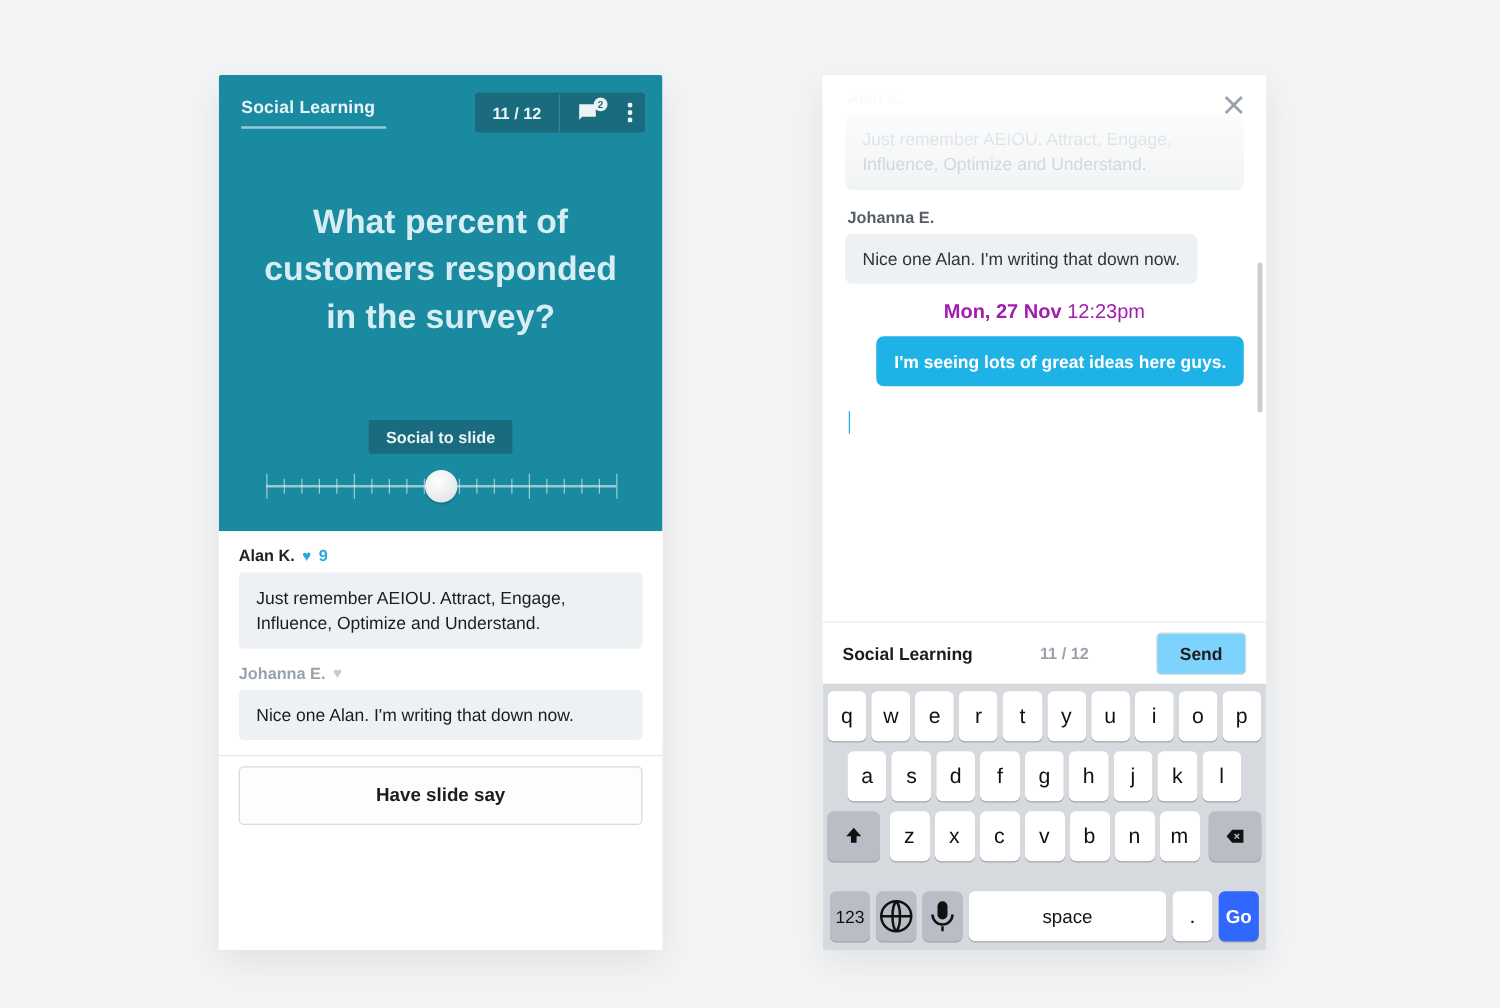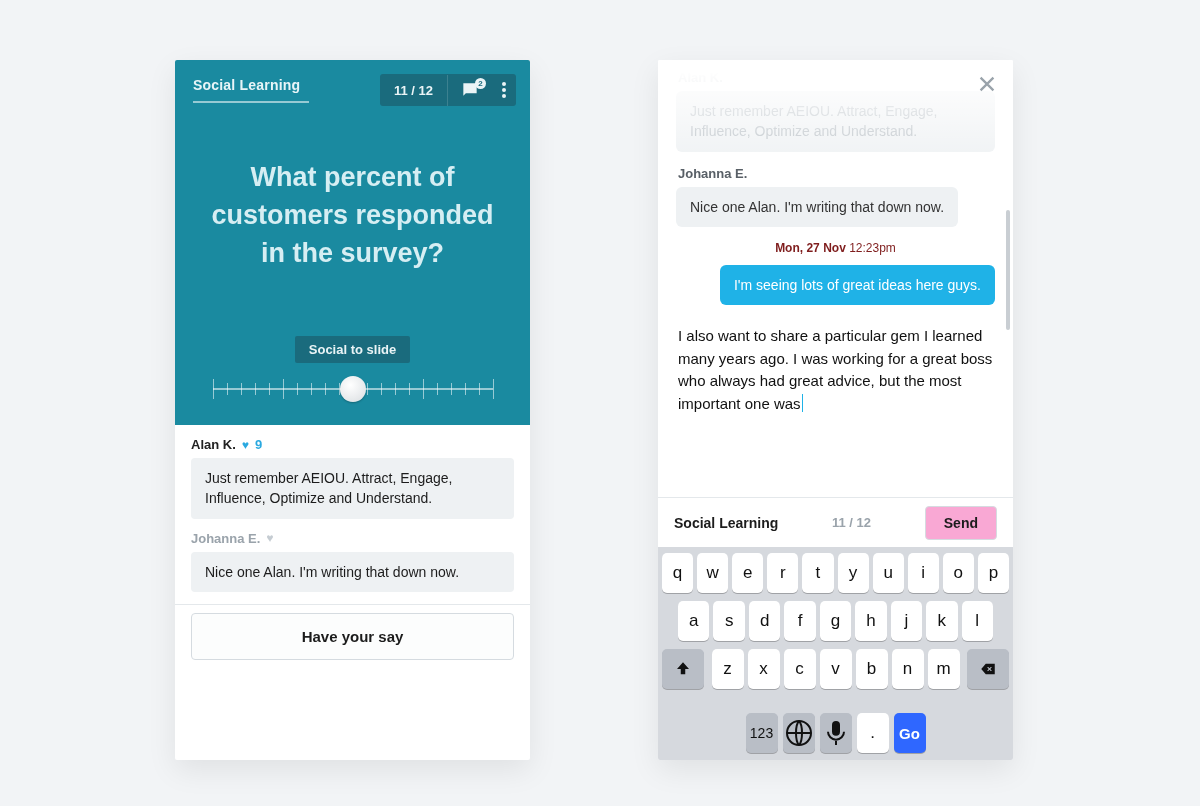--- a/index.html
+++ b/index.html
@@ -182,29 +182,29 @@
   .rp-msg { margin-bottom: 14px; }
   .rp-author { font-size:13px; font-weight:600; color:#585f66; margin:0 0 6px 2px; }
   .rp-author.faded { color:#c2c8cd; }
   .rp-bubble {
     background:#eef1f3; border-radius:6px;
     padding:10px 14px; font-size:14px; line-height:1.45; color:#333;
     display:inline-block;
   }
   .rp-bubble.faded { color:#b8bfc5; }
   .rp-timestamp {
-    text-align:center; font-size:12px; font-weight:700; color:#7f1d1d;
+    text-align:center; font-size:16px; font-weight:700; color:#a21caf;
     margin: 6px 0 10px;
   }
   .rp-timestamp .time { font-weight:400; }
   .rp-own {
     display:flex; justify-content:flex-end; margin-bottom:14px;
   }
   .rp-own .rp-bubble {
-    background:#1fb2e7; color:#fff; font-weight:400;
+    background:#1fb2e7; color:#fff; font-weight:700;
   }
   .rp-compose {
     padding: 6px 2px 0 2px;
     font-size:15px; line-height:1.5; color:#111;
   }
   .rp-caret {
     display:inline-block; width:1px; height:18px; background:#1fb2e7;
     vertical-align:-3px; margin-left:1px;
     animation: blink 1s step-end infinite;
   }
@@ -215,21 +215,21 @@
   }
 
   .rp-bar {
     height:50px; border-top:1px solid #e4e8eb;
     display:flex;align-items:center;justify-content:space-between;
     padding:0 16px;
   }
   .rp-bar-title { font-size:14px; font-weight:700; color:#1c1c1c; }
   .rp-bar-counter { font-size:13px; font-weight:700; color:#9aa3ab; }
   .rp-send {
-    border:1px solid #d5dbe0; border-radius:4px; background:#f9a8d4;
+    border:1px solid #d5dbe0; border-radius:4px; background:#7dd3fc;
     padding:8px 18px; font-size:14px; font-weight:700; color:#1c1c1c;
   }
 
   
   .kb { background:#d6d9de; padding:6px 4px 4px; }
   .kb-row { display:flex; justify-content:center; gap:4px; margin-bottom:8px; }
   .kb-key {
     flex:1; max-width:32px; height:40px;
     background:#fff; border-radius:5px;
     box-shadow: 0 1px 0 rgba(0,0,0,.25);
@@ -325,21 +325,21 @@
     <div class="lp-comment muted">
       <div class="lp-comment-head">
         <span>Johanna E.</span>
         <span class="lp-heart muted">♥</span>
       </div>
       <div class="lp-comment-bubble">Nice one Alan. I'm writing that down now.</div>
     </div>
   </div>
 
   <div class="lp-cta-wrap">
-    <div class="lp-cta">Have your say</div>
+    <div class="lp-cta">Have slide say</div>
   </div>
 </div>
 
 <div class="phone phone-right">
 
   <div class="rp-top">
     <div class="rp-close">
       <svg viewBox="0 0 24 24" fill="none">
           <path d="M5 5l14 14M19 5L5 19"></path>
         </svg>
@@ -356,21 +356,21 @@
         <div class="rp-bubble">Nice one Alan. I'm writing that down now.</div>
       </div>
       <div class="rp-timestamp">
         <span>Mon, 27 Nov</span>
         <span class="time">12:23pm</span>
       </div>
       <div class="rp-own">
         <div class="rp-bubble">I'm seeing lots of great ideas here guys.</div>
       </div>
       <div class="rp-compose">
-        <span>I also want to share a particular gem I learned many years ago. I was working for a great boss who always had great advice, but the most important one was</span><span class="rp-caret"></span>
+        <span class="rp-caret"></span>
       </div>
     </div>
 
     <div class="rp-fade"></div>
   </div>
 
   <div class="rp-bar">
     <span class="rp-bar-title">Social Learning</span>
     <span class="rp-bar-counter">11 / 12</span>
     <div class="rp-send">Send</div>
@@ -428,17 +428,18 @@
             <circle cx="12" cy="12" r="9" fill="none" stroke="#111" stroke-width="1.5"></circle>
             <path d="M3 12h18M12 3c3 3 3 15 0 18M12 3c-3 3-3 15 0 18" fill="none" stroke="#111" stroke-width="1.5"></path>
           </svg>
       </div>
       <div class="kb-key mic">
         <svg viewBox="0 0 24 24">
             <rect x="9" y="3" width="6" height="11" rx="3" fill="#111"></rect>
             <path d="M6 11a6 6 0 0012 0M12 18v3" stroke="#111" stroke-width="1.5" fill="none"></path>
           </svg>
       </div>
+      <div class="kb-key space">space</div>
       <div class="kb-key dot">.</div>
       <div class="kb-key go">Go</div>
     </div>
   </div>
 </div>
 
 </body></html>

